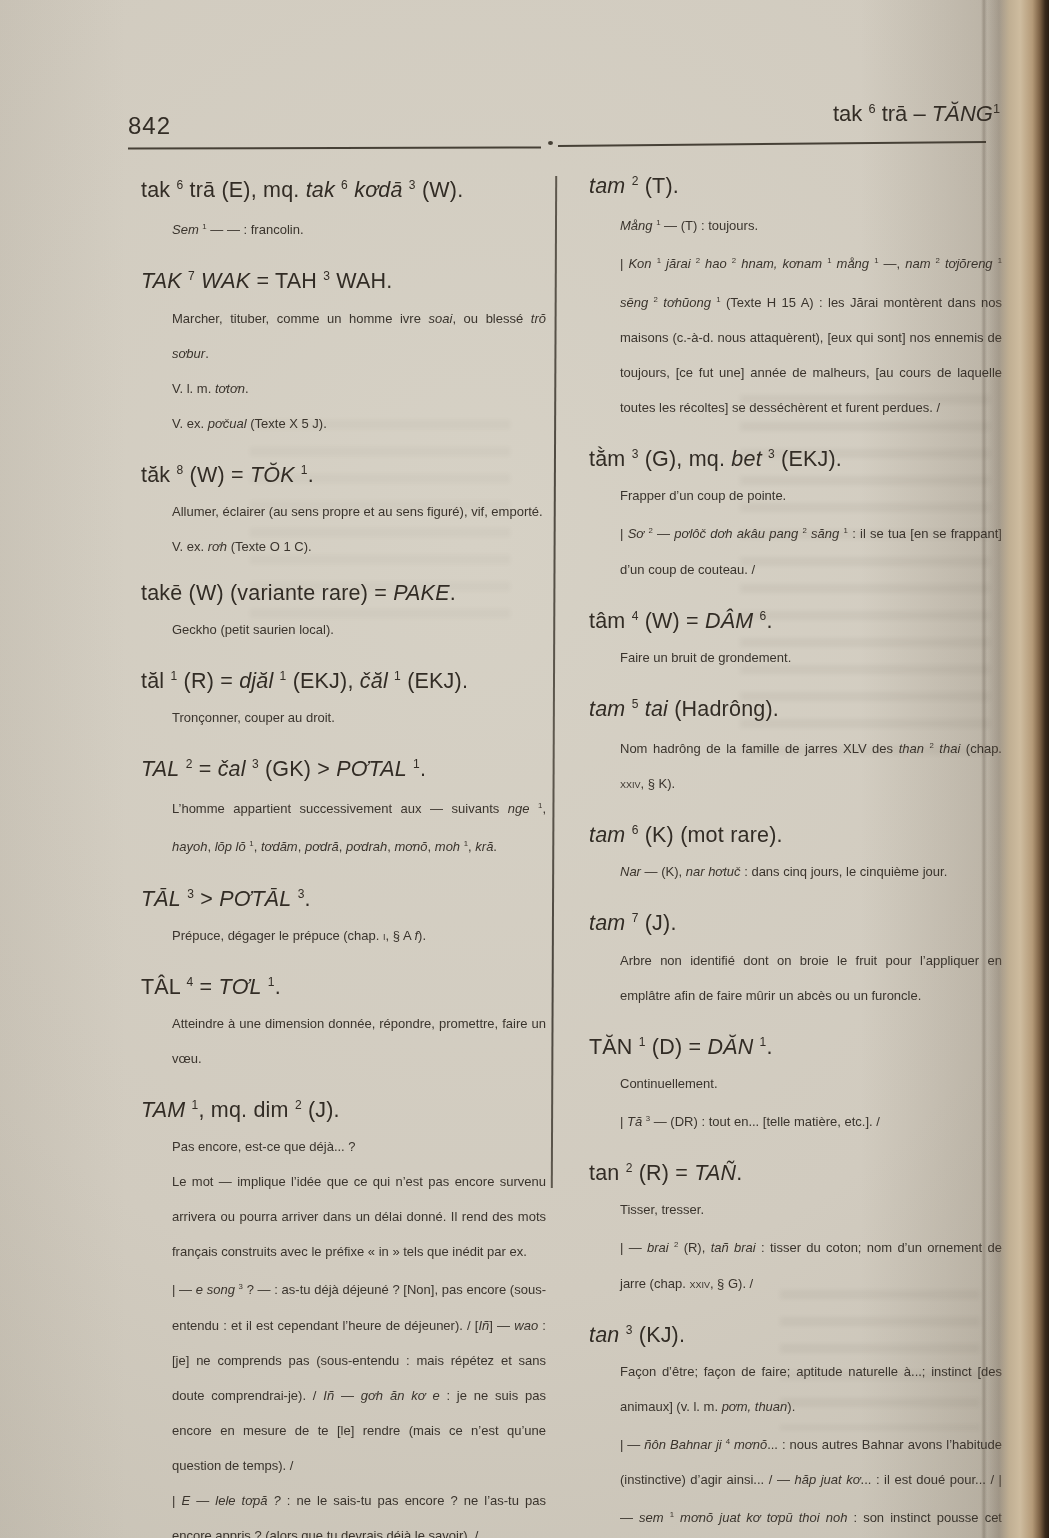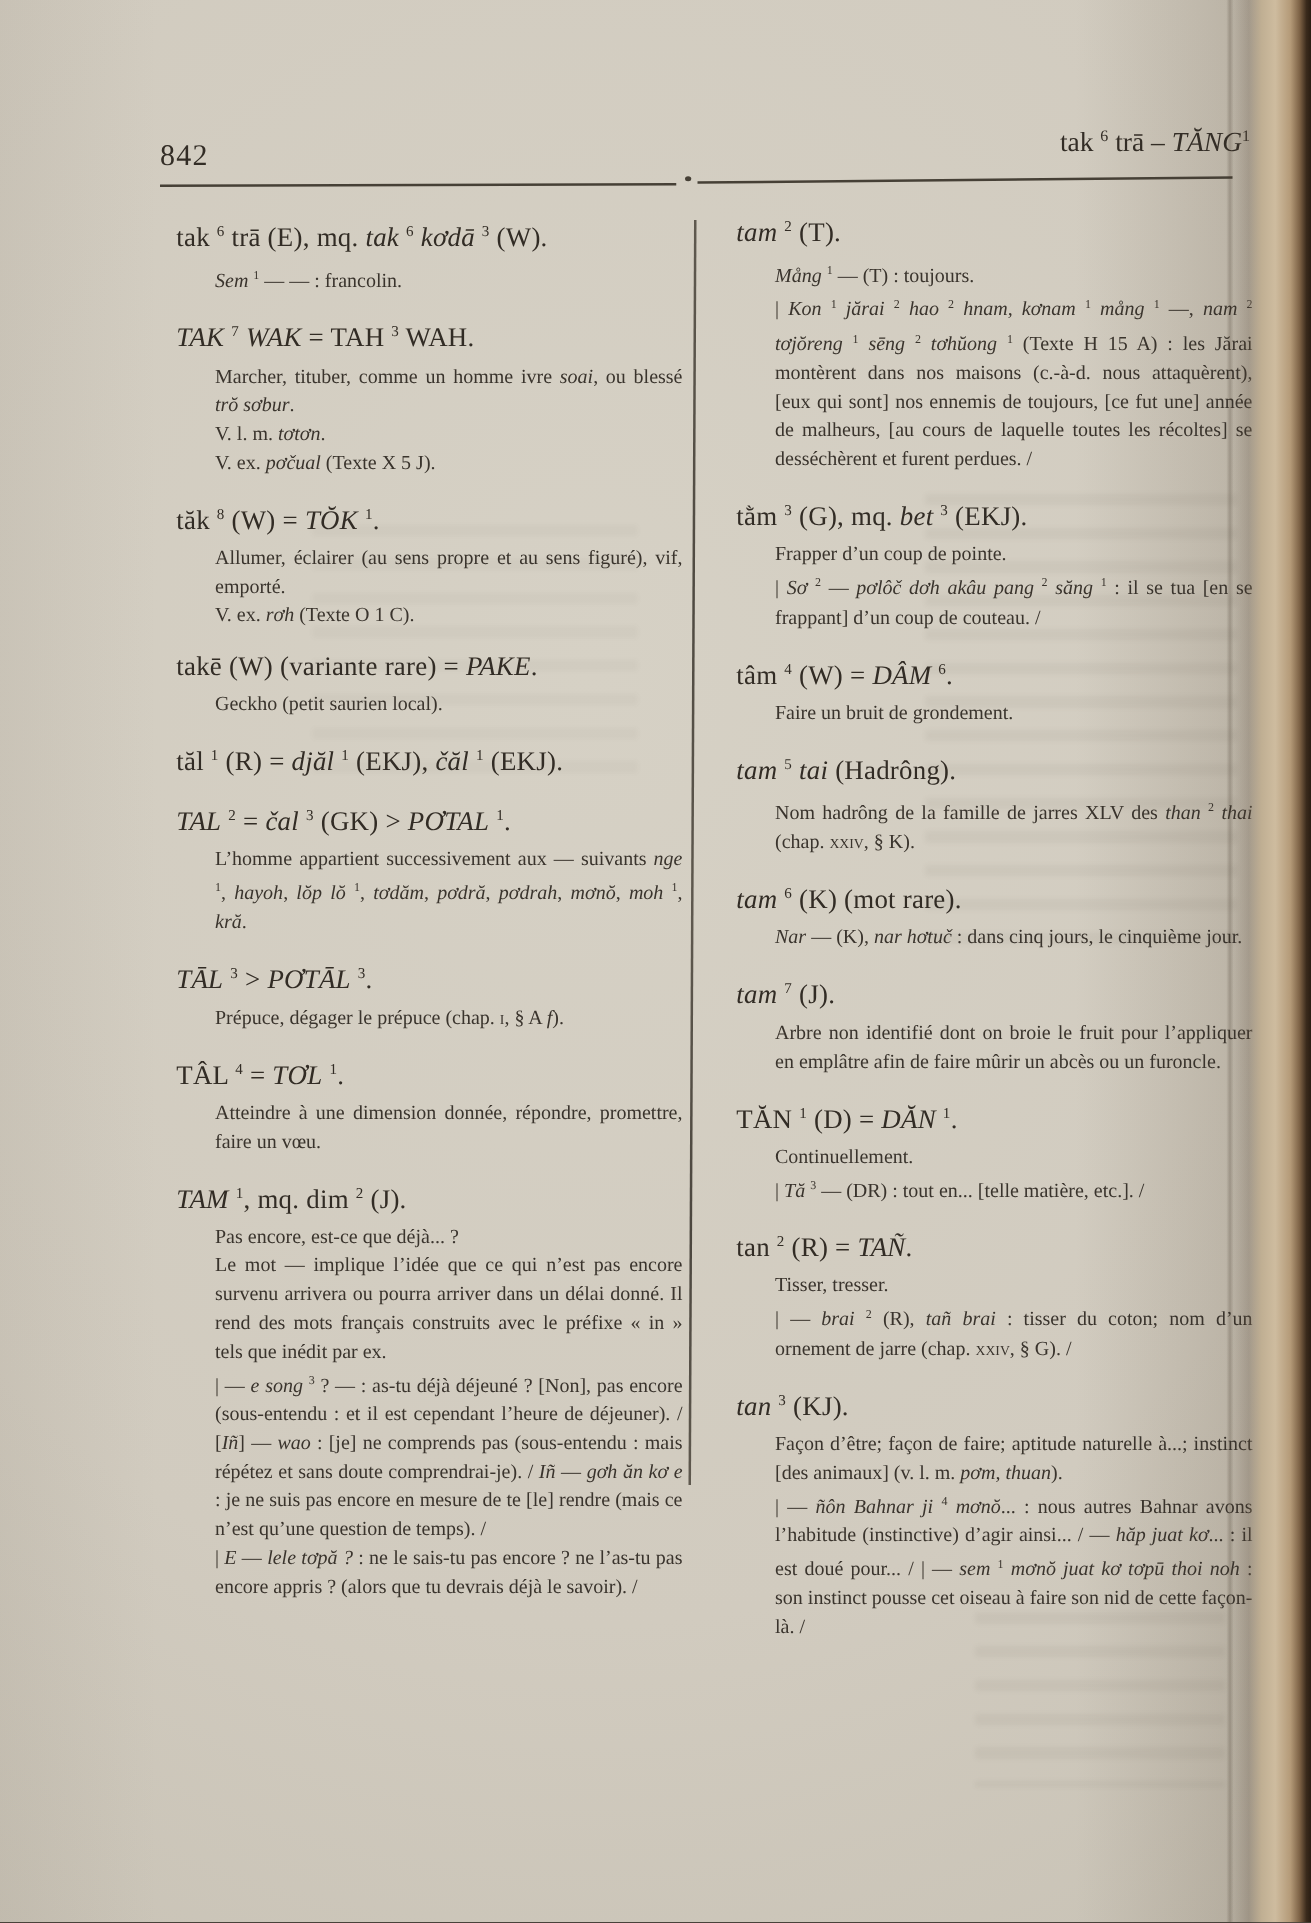--- a/index.html
+++ b/index.html
@@ -1,19 +1,19 @@
 <!DOCTYPE html>
 <html><head>
 <meta charset="utf-8">
 <style>
   html,body{margin:0;padding:0;background:#1d1711;}
   .photo{position:relative;width:1049px;height:1538px;overflow:hidden;
     background:
       radial-gradient(ellipse 120% 90% at 45% 35%, #d6d1c5 0%, #d1cbbf 55%, #c7c1b4 90%, #bfb9ac 100%);
-    font-family:Liberation Serif, serif;
+    font-family:Liberation Sans, sans-serif;
     color:#3a342d;}
   
   .photo::before{content:"";position:absolute;inset:0;pointer-events:none;
     background:linear-gradient(90deg, rgba(120,110,95,0.10) 0%, rgba(0,0,0,0) 12%, rgba(0,0,0,0) 82%, rgba(90,75,55,0.18) 94%);}
   
   .fore-edge{position:absolute;top:0;right:0;bottom:0;width:64px;pointer-events:none;
     background:linear-gradient(90deg,
       rgba(0,0,0,0) 0%, rgba(80,62,44,0.22) 22%,
       #c0af93 38%, #cebc9f 55%, #b49a78 74%,
       #7a5f43 86%, #3a2a1c 94%, #281c12 100%);}
@@ -31,21 +31,21 @@
   .col{position:absolute;top:172px;}
   .col-left{left:128px;width:418px;}
   .col-right{left:576px;width:426px;top:168px;}
   .divider{position:absolute;left:553px;top:176px;width:2px;height:1012px;
     background:linear-gradient(180deg,#4a443a 0%, #37322a 30%, #4a443a 55%, #332e27 80%, #4a443a 100%);
     transform:rotate(0.25deg);opacity:0.85;}
 
   .entry{margin:0 0 16px 0;}
   .headword{font-size:21.5px;line-height:27px;margin:0 0 5px 13px;color:#322c25;letter-spacing:0.2px;white-space:nowrap;}
   .headword sup{font-size:0.56em;}
-  .def{margin:0 0 0 44px;font-size:16px;line-height:23px;text-align:justify;
+  .def{margin:0 0 0 44px;font-size:13px;line-height:35px;text-align:justify;
     text-justify:inter-word;color:#3a342d;}
   .def sup{font-size:0.6em;}
   .sc{font-variant:small-caps;}
 
   
   .ghost{position:absolute;pointer-events:none;opacity:0.05;filter:blur(2px);
     background:repeating-linear-gradient(180deg,#4a4236 0 9px,transparent 9px 27px);}
   .ghost-1{left:740px;top:395px;width:250px;height:370px;}
   .ghost-2{left:780px;top:1290px;width:200px;height:140px;}
   .ghost-3{left:250px;top:420px;width:260px;height:210px;opacity:0.035;}
@@ -79,20 +79,21 @@
         <div class="headword">tăk <sup>8</sup> (W) = <i>TŎK</i> <sup>1</sup>.</div>
         <p class="def">Allumer, éclairer (au sens propre et au sens figuré), vif, emporté.</p>
         <p class="def">V. ex. <i>rơh</i> (Texte O 1 C).</p>
       </section>
       <section class="entry">
         <div class="headword">takē (W) (variante rare) = <i>PAKE</i>.</div>
         <p class="def">Geckho (petit saurien local).</p>
       </section>
       <section class="entry">
         <div class="headword">tăl <sup>1</sup> (R) = <i>djăl</i> <sup>1</sup> (EKJ), <i>čăl</i> <sup>1</sup> (EKJ).</div>
+        <p class="def">Tronçonner, couper au droit.</p>
       </section>
       <section class="entry">
         <div class="headword"><i>TAL</i> <sup>2</sup> = <i>čal</i> <sup>3</sup> (GK) &gt; <i>PƠTAL</i> <sup>1</sup>.</div>
         <p class="def">L’homme appartient successivement aux — suivants <i>nge</i> <sup>1</sup>, <i>hayoh</i>, <i>lŏp lŏ</i> <sup>1</sup>, <i>tơdăm</i>, <i>pơdră</i>, <i>pơdrah</i>, <i>mơnŏ</i>, <i>moh</i> <sup>1</sup>, <i>kră</i>.</p>
       </section>
       <section class="entry">
         <div class="headword"><i>TĀL</i> <sup>3</sup> &gt; <i>PƠTĀL</i> <sup>3</sup>.</div>
         <p class="def">Prépuce, dégager le prépuce (chap. <span class="sc">i</span>, § A <i>f</i>).</p>
       </section>
       <section class="entry">

